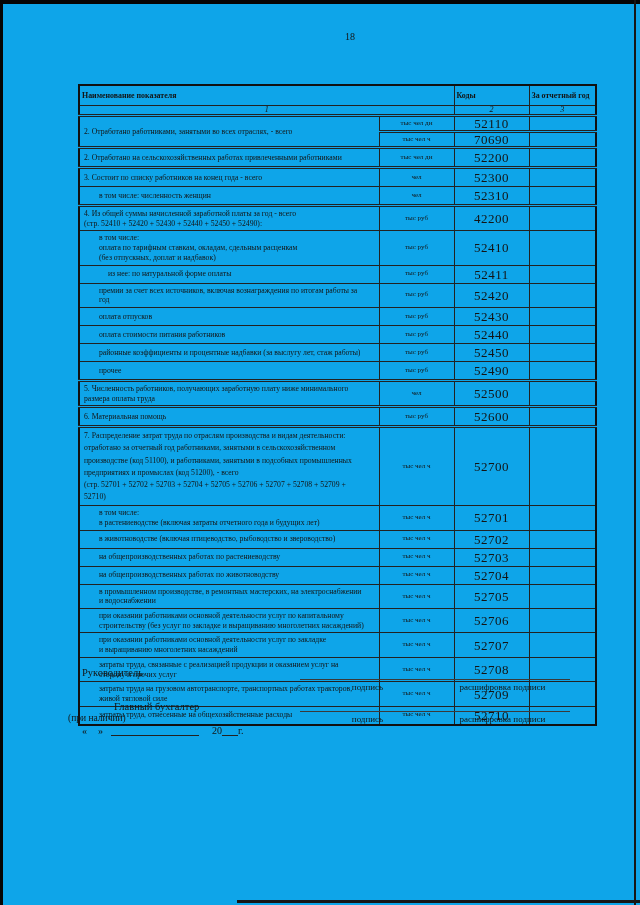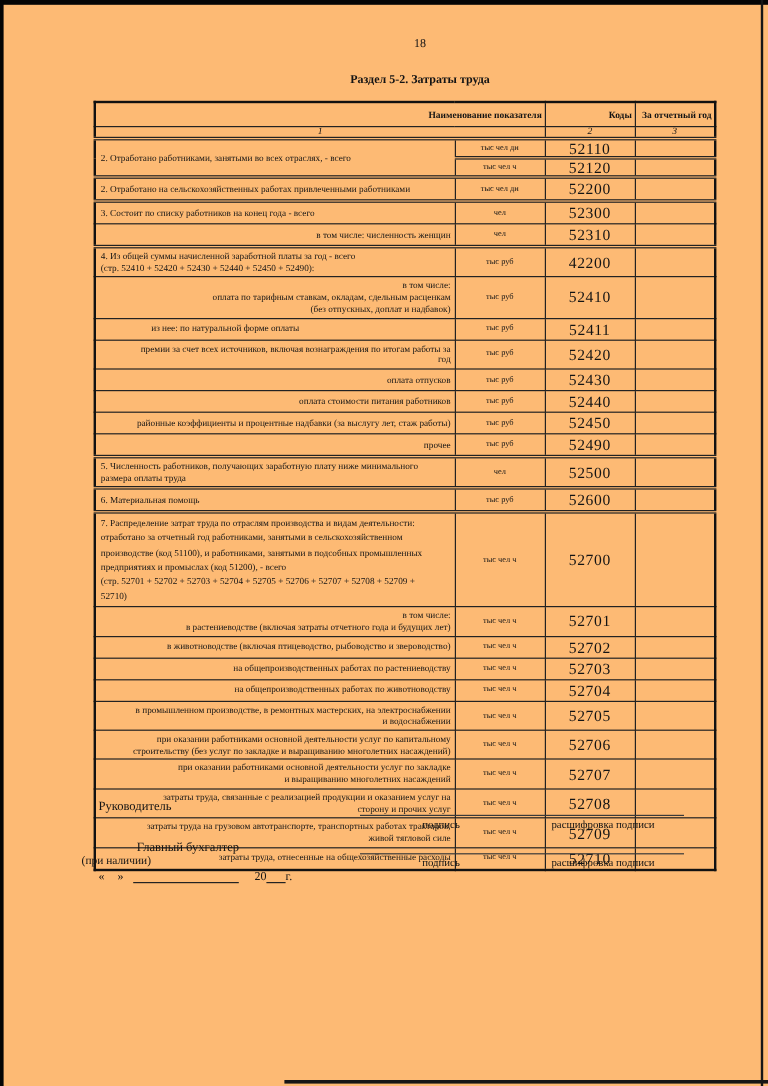--- a/index.html
+++ b/index.html
@@ -1,17 +1,17 @@
 <!DOCTYPE html>
 <html><head>
 <meta charset="utf-8">
 <style>
   html,body { margin:0; padding:0; background:#ffffff; }
   .page {
-    position:relative; width:640px; height:905px; background:#fdba74;
+    position:relative; width:640px; height:905px; background:#0ea5e9;
     font-family:"Liberation Serif","DejaVu Serif",serif; color:#141414; overflow:hidden;
   }
   
   .scan-top    { position:absolute; top:0; left:0; width:640px; height:4px; background:#050505; }
   .scan-left   { position:absolute; top:0; left:0; width:3px; height:905px; background:#050505; }
   .scan-right  { position:absolute; top:0; left:634px; width:2px; height:905px; background:#161616; }
   .scan-bottom { position:absolute; top:900px; left:237px; width:403px; height:3px; background:#161616; }
 
   .page-number {
     position:absolute; top:31px; left:60px; right:0; text-align:center;
@@ -25,31 +25,31 @@
   table.labor {
     position:absolute; left:78px; top:84px; width:517px;
     border-collapse:collapse; table-layout:fixed;
     border:2px solid #111;
   }
   table.labor td {
     border:1px solid #222; vertical-align:middle; height:13px;
     overflow:hidden;
   }
   tr.hdr-row td {
-    text-align:right; font-weight:bold; font-size:7.9px; height:17px; padding:1px 2px;
+    text-align:left; font-weight:bold; font-size:7.9px; height:17px; padding:1px 2px;
   }
   tr.colnum-row td {
     text-align:center; font-style:italic; font-size:8px; height:8px; line-height:1; padding:0;
   }
   td.name {
     font-size:7.7px; line-height:1.26; padding:2px 3px 2px 4px; white-space:pre-line;
     text-align:left;
   }
-  td.name.ind-1 { padding-left:19px;text-align:right; }
-  td.name.ind-2 { padding-left:46px; }
+  td.name.ind-1 { padding-left:19px; }
+  td.name.ind-2 { padding-left:28px; }
   td.name.loose { line-height:1.58; }
   td.unit { font-size:7px; text-align:center; line-height:1.1; padding:0 1px; }
   td.code { font-size:13px; text-align:center; letter-spacing:.5px; line-height:1; padding:0; }
   td.value { padding:0; }
   tr.major td { border-top:3px double #222; }
 
   
   .sig-label { position:absolute; font-size:10.5px; }
   .sig-line  { position:absolute; left:300px; width:270px; border-bottom:1.5px solid #3a3a3a; }
   .sig-captions {
@@ -67,21 +67,20 @@
 </head>
 <body>
 
 <div class="page">
   <div class="scan-top"></div>
   <div class="scan-left"></div>
   <div class="scan-right"></div>
   <div class="scan-bottom"></div>
 
   <div class="page-number">18</div>
-  <div class="section-title">Раздел 5-2. Затраты труда</div>
 
   <table class="labor">
     <colgroup>
       <col style="width:300px">
         <col style="width:75px">
         <col style="width:75px">
         <col style="width:67px">
     </colgroup>
     <thead>
       <tr class="hdr-row">
@@ -97,21 +96,21 @@
     </thead>
     <tbody id="rows">
         <tr class="major">
           <td class="name ind-0" rowspan="2">2. Отработано работниками, занятыми во всех отраслях, - всего</td>
           <td class="unit">тыс чел дн</td>
           <td class="code">52110</td>
           <td class="value"></td>
         </tr>
         <tr class="major">
           <td class="unit">тыс чел ч</td>
-          <td class="code">52120</td>
+          <td class="code">70690</td>
           <td class="value"></td>
         </tr>
         <tr class="major">
           <td class="name ind-0">2. Отработано на сельскохозяйственных работах привлеченными работниками</td>
           <td class="unit">тыс чел дн</td>
           <td class="code">52200</td>
           <td class="value"></td>
         </tr>
         <tr class="major">
           <td class="name ind-0">3. Состоит по списку работников на конец года - всего</td>

